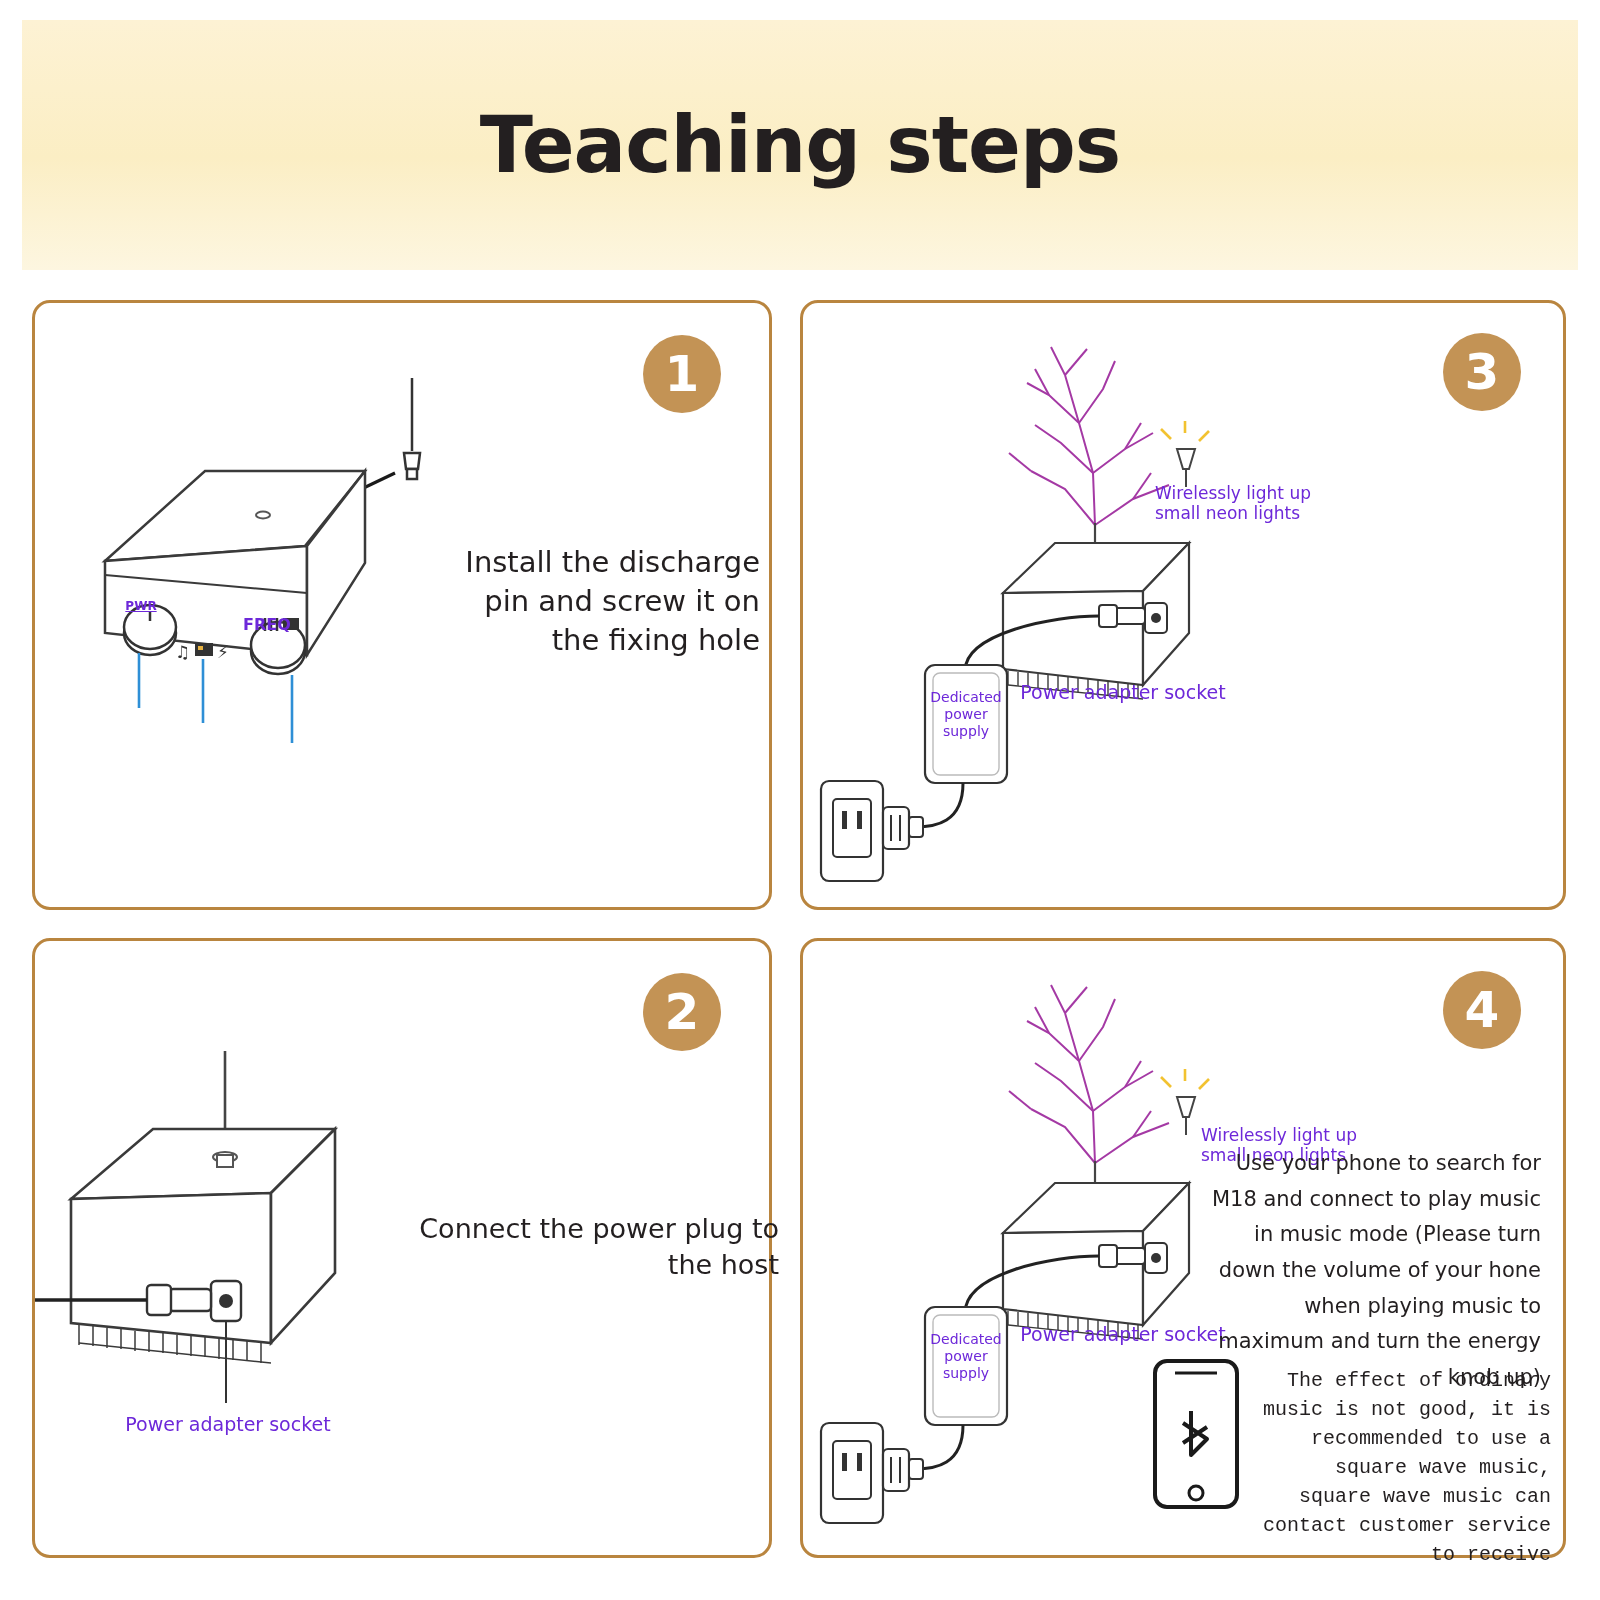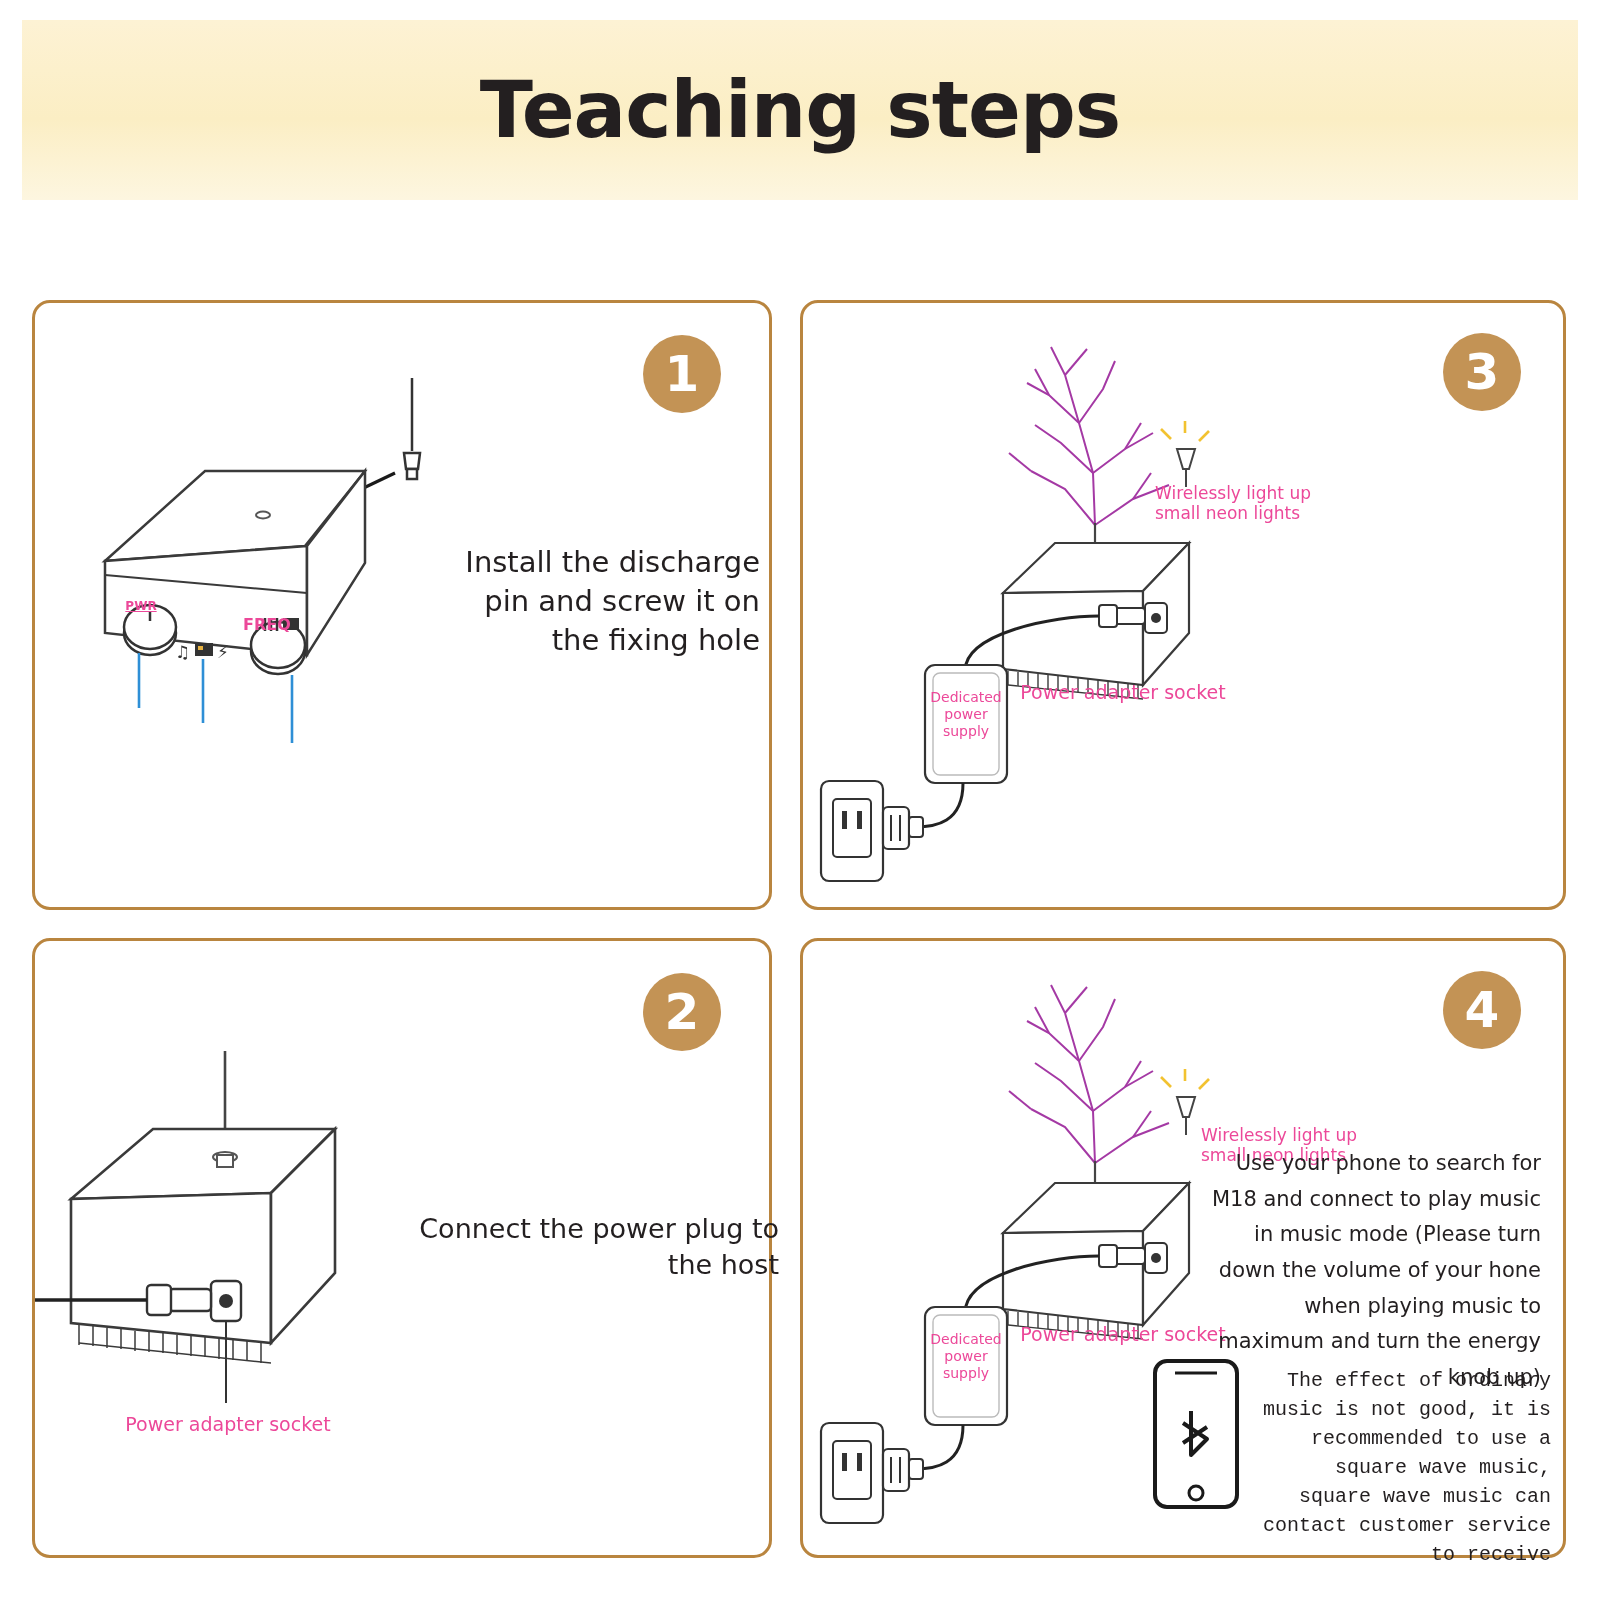--- a/index.html
+++ b/index.html
@@ -13,21 +13,21 @@
     position: relative;
     width: 1600px; height: 1600px;
     background: #fff;
     overflow: hidden;
   }
 
   
   .banner {
     position: absolute;
     left: 22px; top: 20px;
-    width: 1556px; height: 180px;
+    width: 1556px; height: 250px;
     background: linear-gradient(180deg, #fdf2d4 0%, #fbeec4 55%, #fdf6e0 100%);
     display: flex;
     align-items: center;
     justify-content: center;
   }
   .banner h1 {
     margin: 0;
     font-size: 78px;
     font-weight: bold;
     color: #231f20;
@@ -90,21 +90,21 @@
     left: 408px; top: 205px; width: 330px;
     font-size: 21px; line-height: 1.7;
   }
   #cap-4b {
     left: 448px; top: 425px; width: 300px;
     font-size: 20px; line-height: 1.45; font-family: Liberation Mono, monospace;
   }
 
   .lbl {
     position: absolute;
-    color: #ec4899;
+    color: #6d28d9;
     font-family: "DejaVu Sans", sans-serif;
     font-size: 19px;
     line-height: 1.2;
     text-align: center;
     white-space: pre-line;
   }
   .lbl.small { font-size: 17px; }
 
   svg { display: block; overflow: visible; }
   .art { position: absolute; left: 0; top: 0; }

